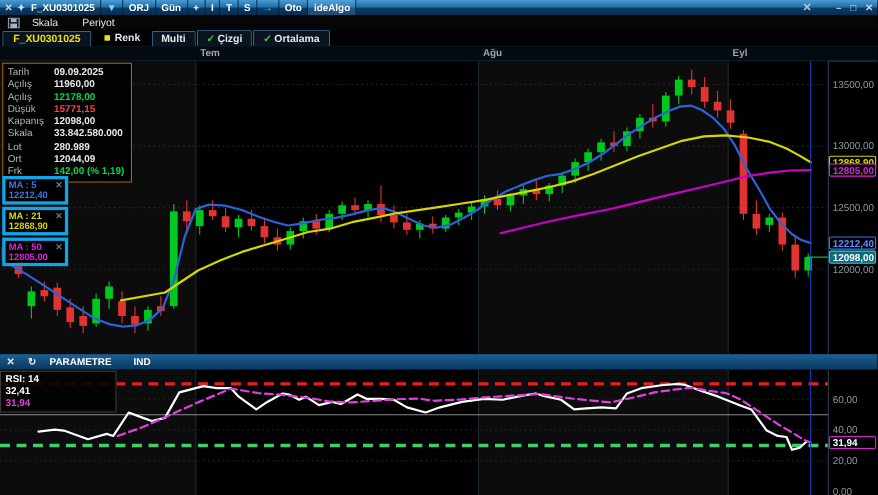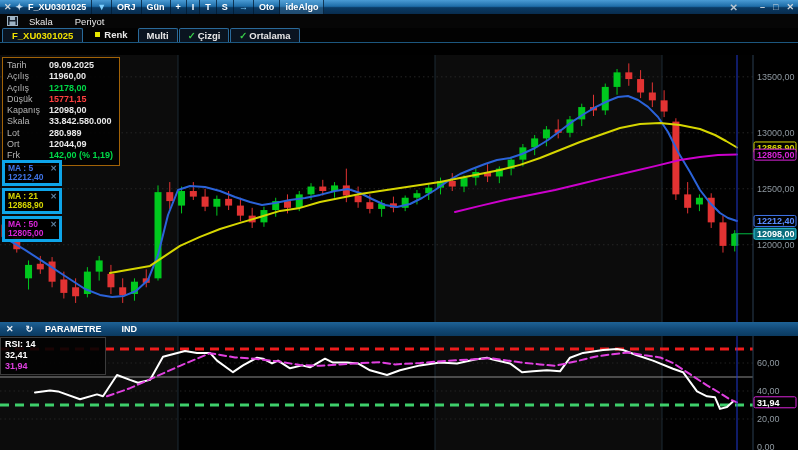--- a/index.html
+++ b/index.html
@@ -110,20 +110,25 @@
     <span class="tb-btn">
       <span class="chk">✓</span>
       <span>Çizgi</span>
     </span>
     <span class="tb-btn">
       <span class="chk">✓</span>
       <span>Ortalama</span>
     </span>
   </div>
 
+  <div id="monthstrip">
+      <span class="month-label" style="left: 182px;">Tem</span>
+      <span class="month-label" style="left: 439px;">Ağu</span>
+      <span class="month-label" style="left: 666px;">Eyl</span>
+    </div>
 
   <svg id="main-svg" width="798" height="267" viewBox="0 55 798 267">
       <rect x="0" y="55" width="178" height="267" fill="#0c0c0c"></rect>
       <rect x="178" y="55" width="257" height="267" fill="#010101"></rect>
       <rect x="435" y="55" width="227" height="267" fill="#0c0c0c"></rect>
       <rect x="662" y="55" width="91" height="267" fill="#010101"></rect>
       <line x1="178" y1="55" x2="178" y2="322" stroke="#1c2a34" stroke-width="1"></line>
       <line x1="435" y1="55" x2="435" y2="322" stroke="#1c2a34" stroke-width="1"></line>
       <line x1="662" y1="55" x2="662" y2="322" stroke="#1c2a34" stroke-width="1"></line>
       <line x1="0" y1="76.83018867924528" x2="753" y2="76.83018867924528" stroke="#262626" stroke-width="1" stroke-dasharray="1.5 3"></line>

